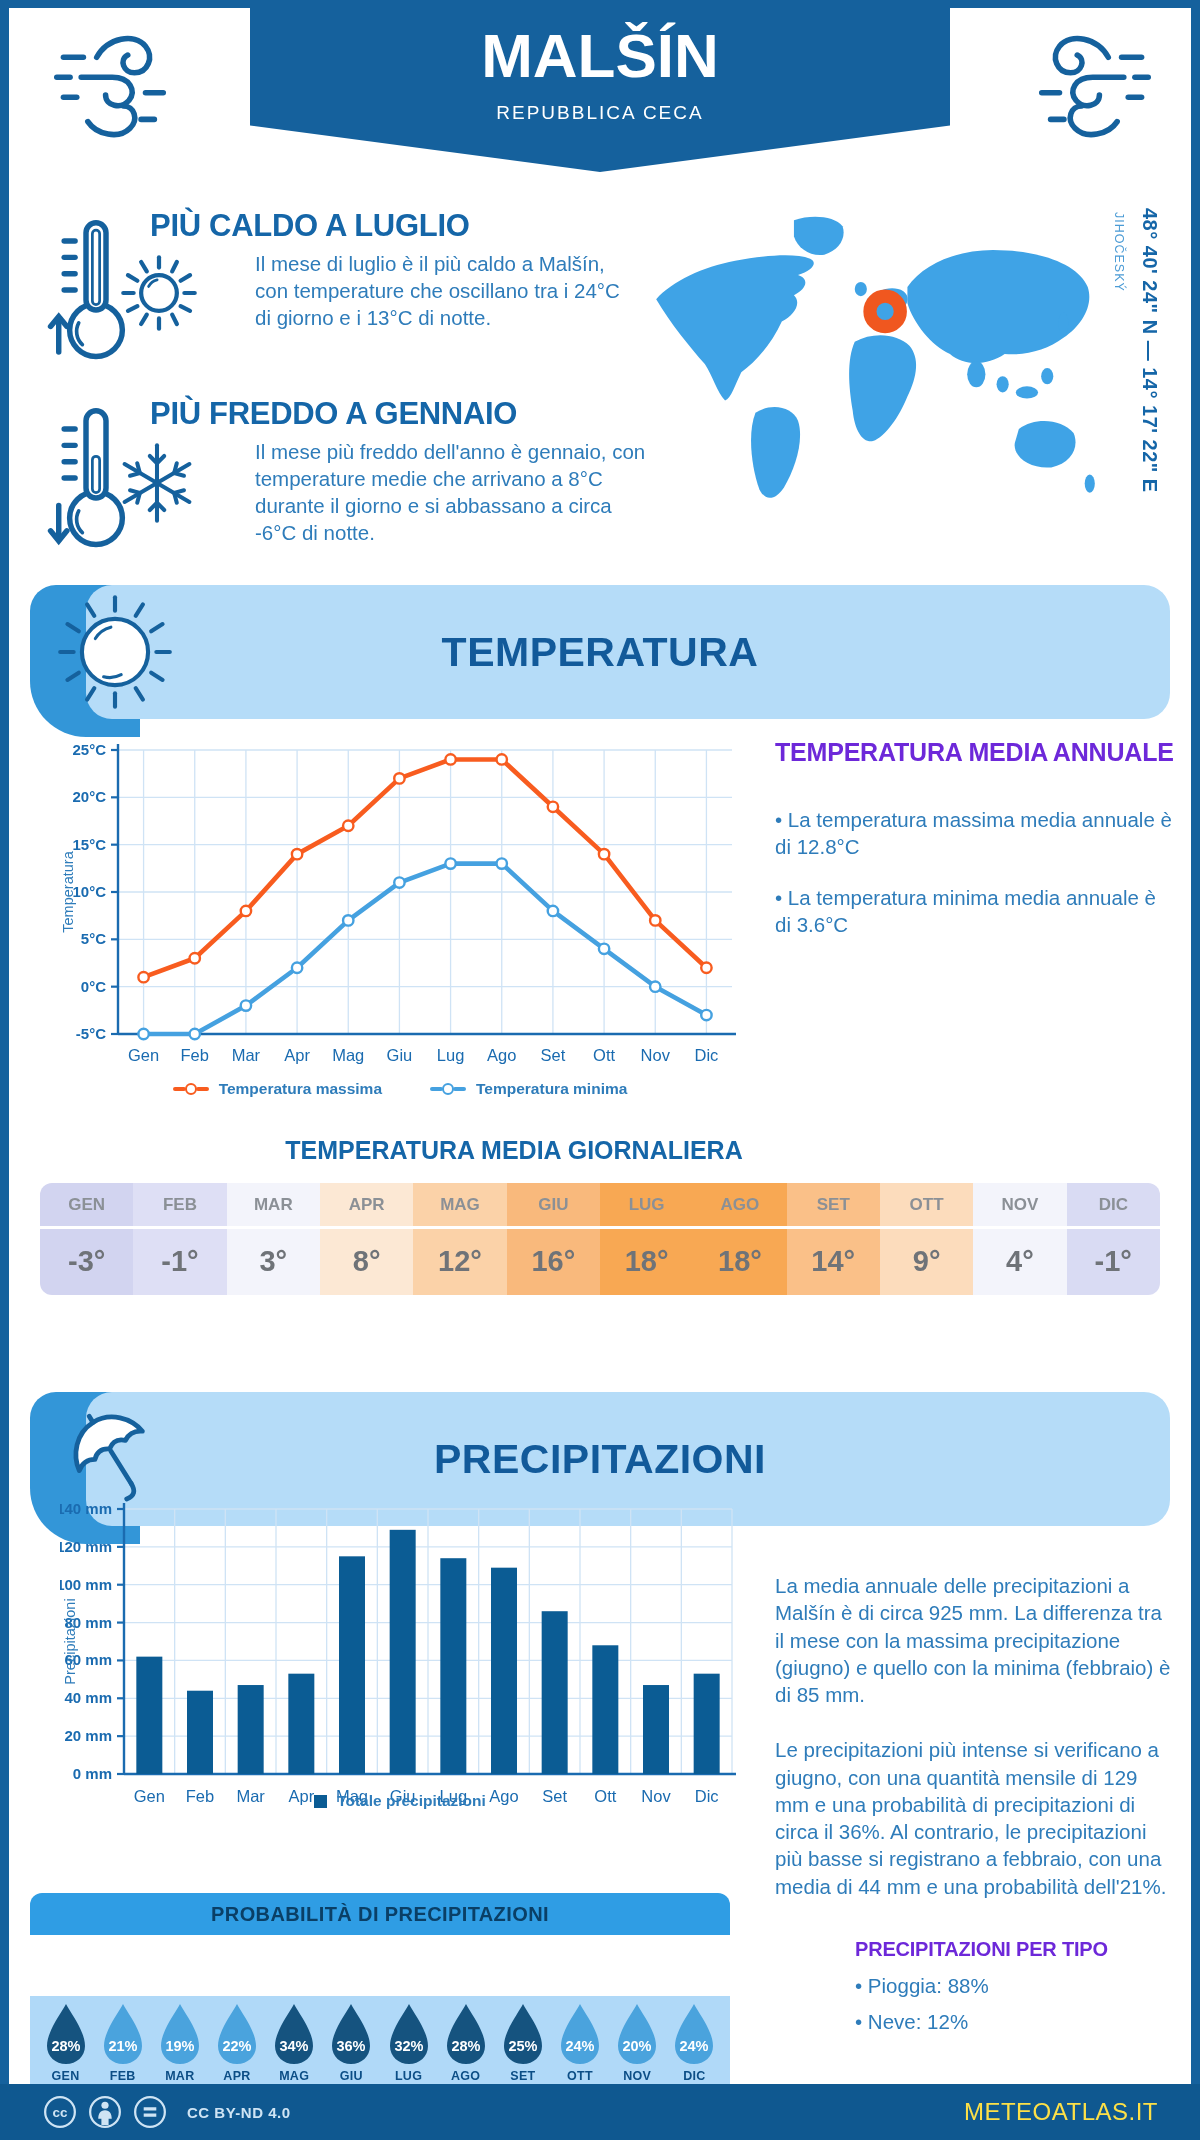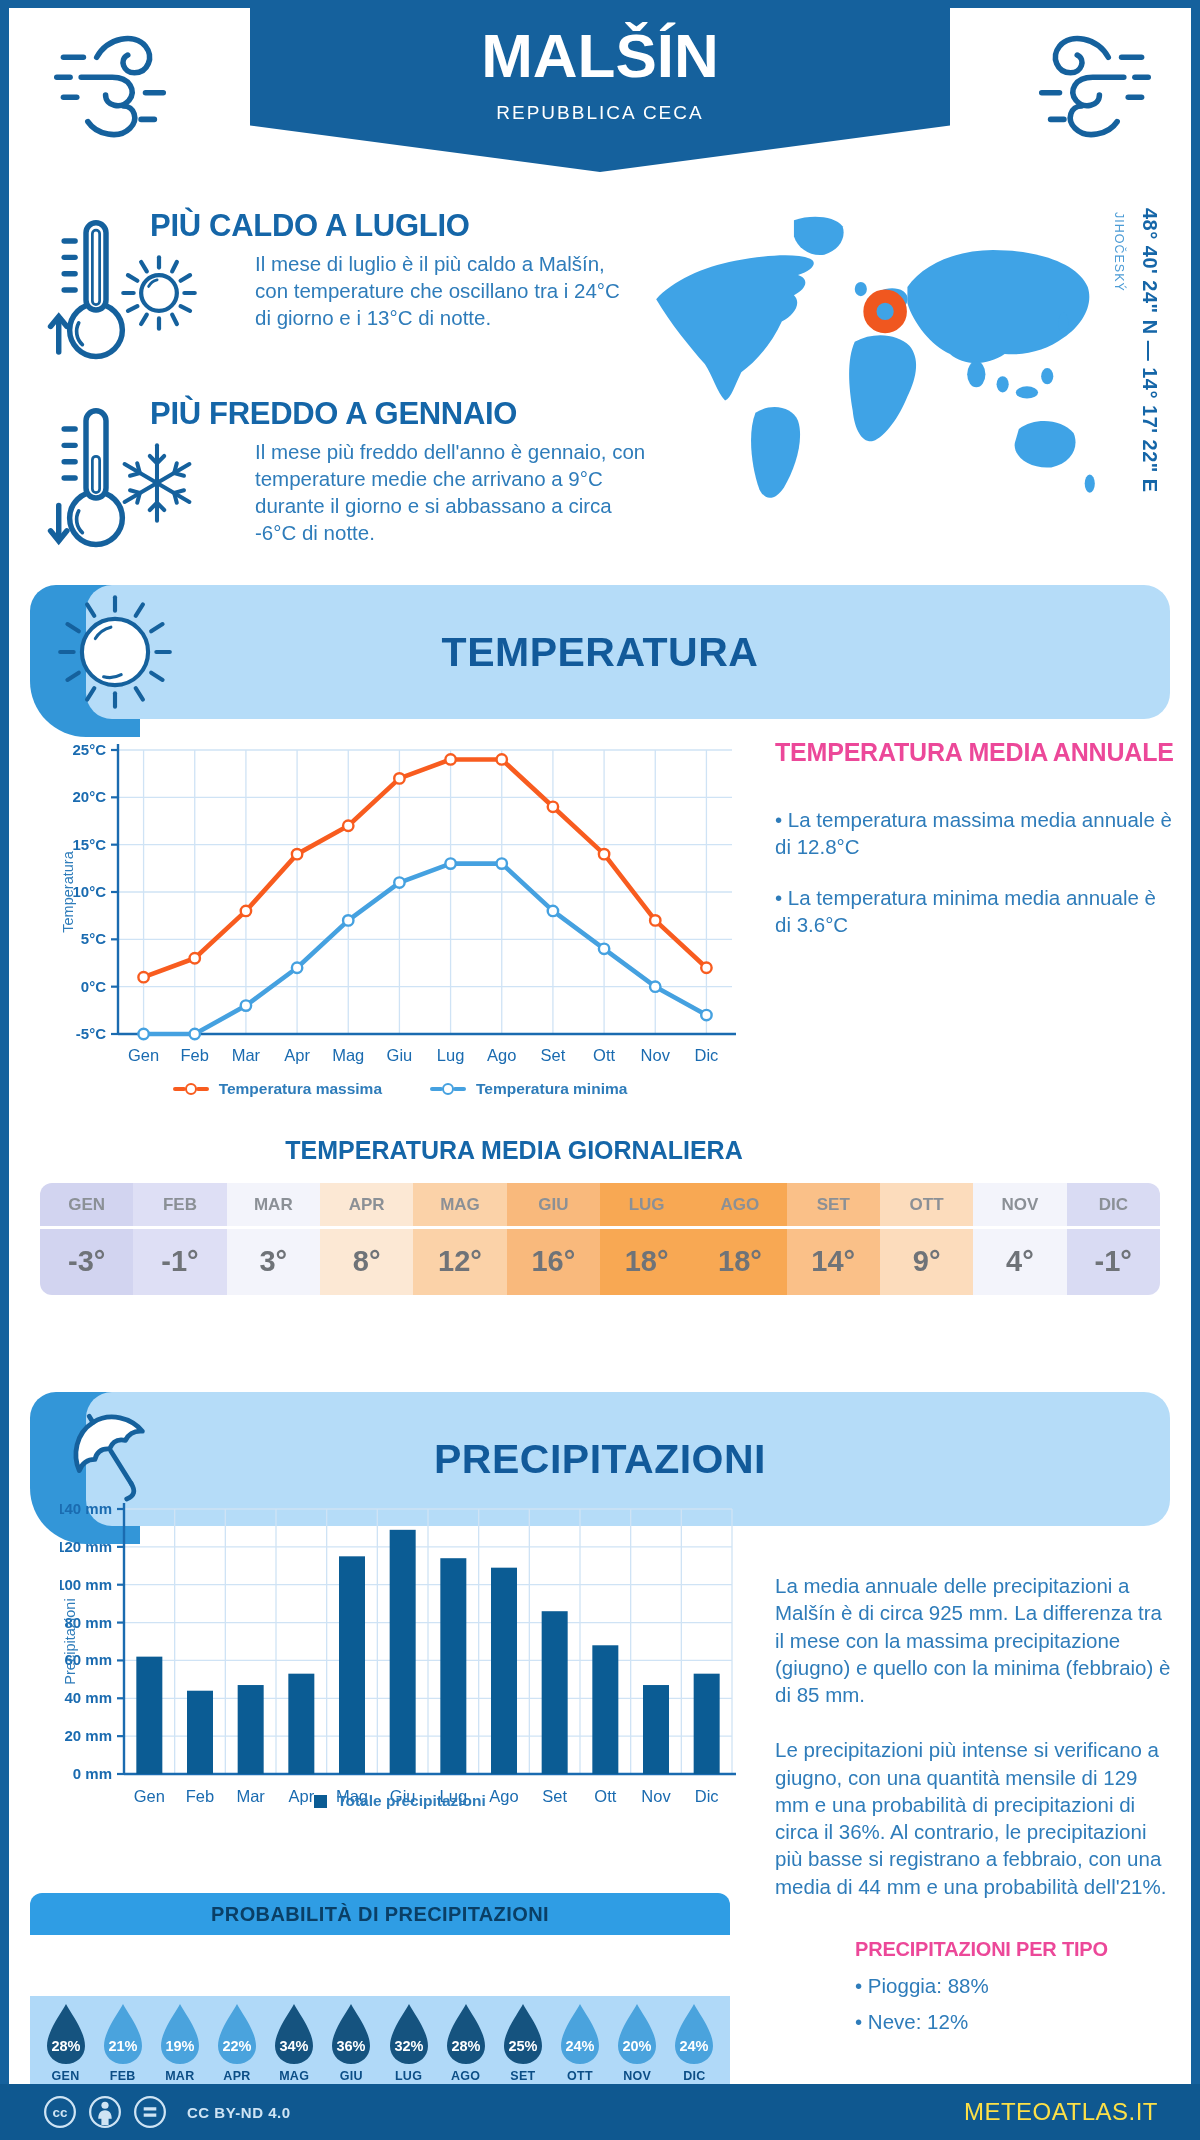--- a/index.html
+++ b/index.html
@@ -46,21 +46,21 @@
 
   
   .legend{position:absolute;display:flex;justify-content:center;align-items:center;gap:48px;width:680px;}
   .leg-item{display:flex;align-items:center;font-weight:bold;}
   .leg-line{display:inline-block;width:13px;height:4px;border-radius:2px;}
   .leg-dot{display:inline-block;width:8px;height:8px;border-radius:50%;border:2px solid;background:#fff;margin:0 -1px;z-index:1;}
   .leg-label{margin-left:10px;font-size:15.5px;color:#2e7cba;}
   .leg-sq{display:inline-block;width:13px;height:13px;}
 
   
-  .blk-title{font-size:25px;font-weight:bold;color:#ec4899;letter-spacing:-0.2px;}
+  .blk-title{font-size:25px;font-weight:bold;color:#6d28d9;letter-spacing:-0.2px;}
   .bullet{font-size:20.5px;color:#2e7cba;line-height:1.3;margin-bottom:25px;}
   .para{font-size:20.5px;color:#2e7cba;line-height:1.33;margin-bottom:28px;}
 
   
   .tbl-title{position:absolute;left:0;top:1136px;width:1028px;text-align:center;
     font-size:25px;font-weight:bold;color:#1566a8;}
   .d-table{position:absolute;left:40px;top:1183px;width:1120px;height:112px;display:flex;
     border-radius:12px;overflow:hidden;}
   .t-col{flex:1;display:flex;flex-direction:column;}
   .t-head{height:43px;line-height:43px;text-align:center;font-size:17px;font-weight:bold;
@@ -192,21 +192,21 @@
           <path d="M42 20 L50 28 L58 20"></path>
         </g>
       <g transform="rotate(240 50 50)">
           <path d="M42 20 L50 28 L58 20"></path>
         </g>
       <g transform="rotate(300 50 50)">
           <path d="M42 20 L50 28 L58 20"></path>
         </g>
     </g>
   </svg>
-  <div class="hl-text" style="left:255px;top:438px;width:395px;">Il mese più freddo dell'anno è gennaio, con temperature medie che arrivano a 9°C durante il giorno e si abbassano a circa -6°C di notte.</div>
+  <div class="hl-text" style="left:255px;top:438px;width:395px;">Il mese più freddo dell'anno è gennaio, con temperature medie che arrivano a 8°C durante il giorno e si abbassano a circa -6°C di notte.</div>
 
   <svg class="map" viewBox="0 0 460 310">
     <g fill="#3fa3e6">
       <path d="M14 96 C30 78 60 64 92 58 C120 53 150 50 166 56 C174 60 168 68 154 72 C166 76 162 86 150 92 C158 100 150 112 138 118 C128 140 112 158 98 168 C92 180 88 194 82 196 C74 188 70 172 62 160 C48 144 28 120 14 96 Z"></path>
       <path d="M150 18 C168 12 190 14 198 24 C202 36 194 48 180 52 C166 54 154 46 150 34 Z"></path>
       <path d="M112 208 C128 198 148 202 154 216 C160 234 152 262 140 282 C132 294 122 296 116 284 C108 262 104 228 112 208 Z"></path>
       <ellipse cx="216" cy="86" rx="6" ry="7"></ellipse>
       <path d="M222 96 C232 86 248 82 258 88 C266 94 262 104 252 108 C258 112 254 120 246 122 C236 126 226 120 222 110 Z"></path>
       <path d="M210 138 C228 128 252 130 264 142 C274 154 272 172 262 192 C254 212 240 232 228 236 C218 238 210 226 208 206 C204 182 202 156 210 138 Z"></path>
       <path d="M262 84 C280 58 320 44 360 48 C400 50 432 64 440 84 C446 102 434 122 416 134 C400 146 378 152 358 150 C340 162 318 162 304 150 C286 142 268 120 262 100 Z"></path>

